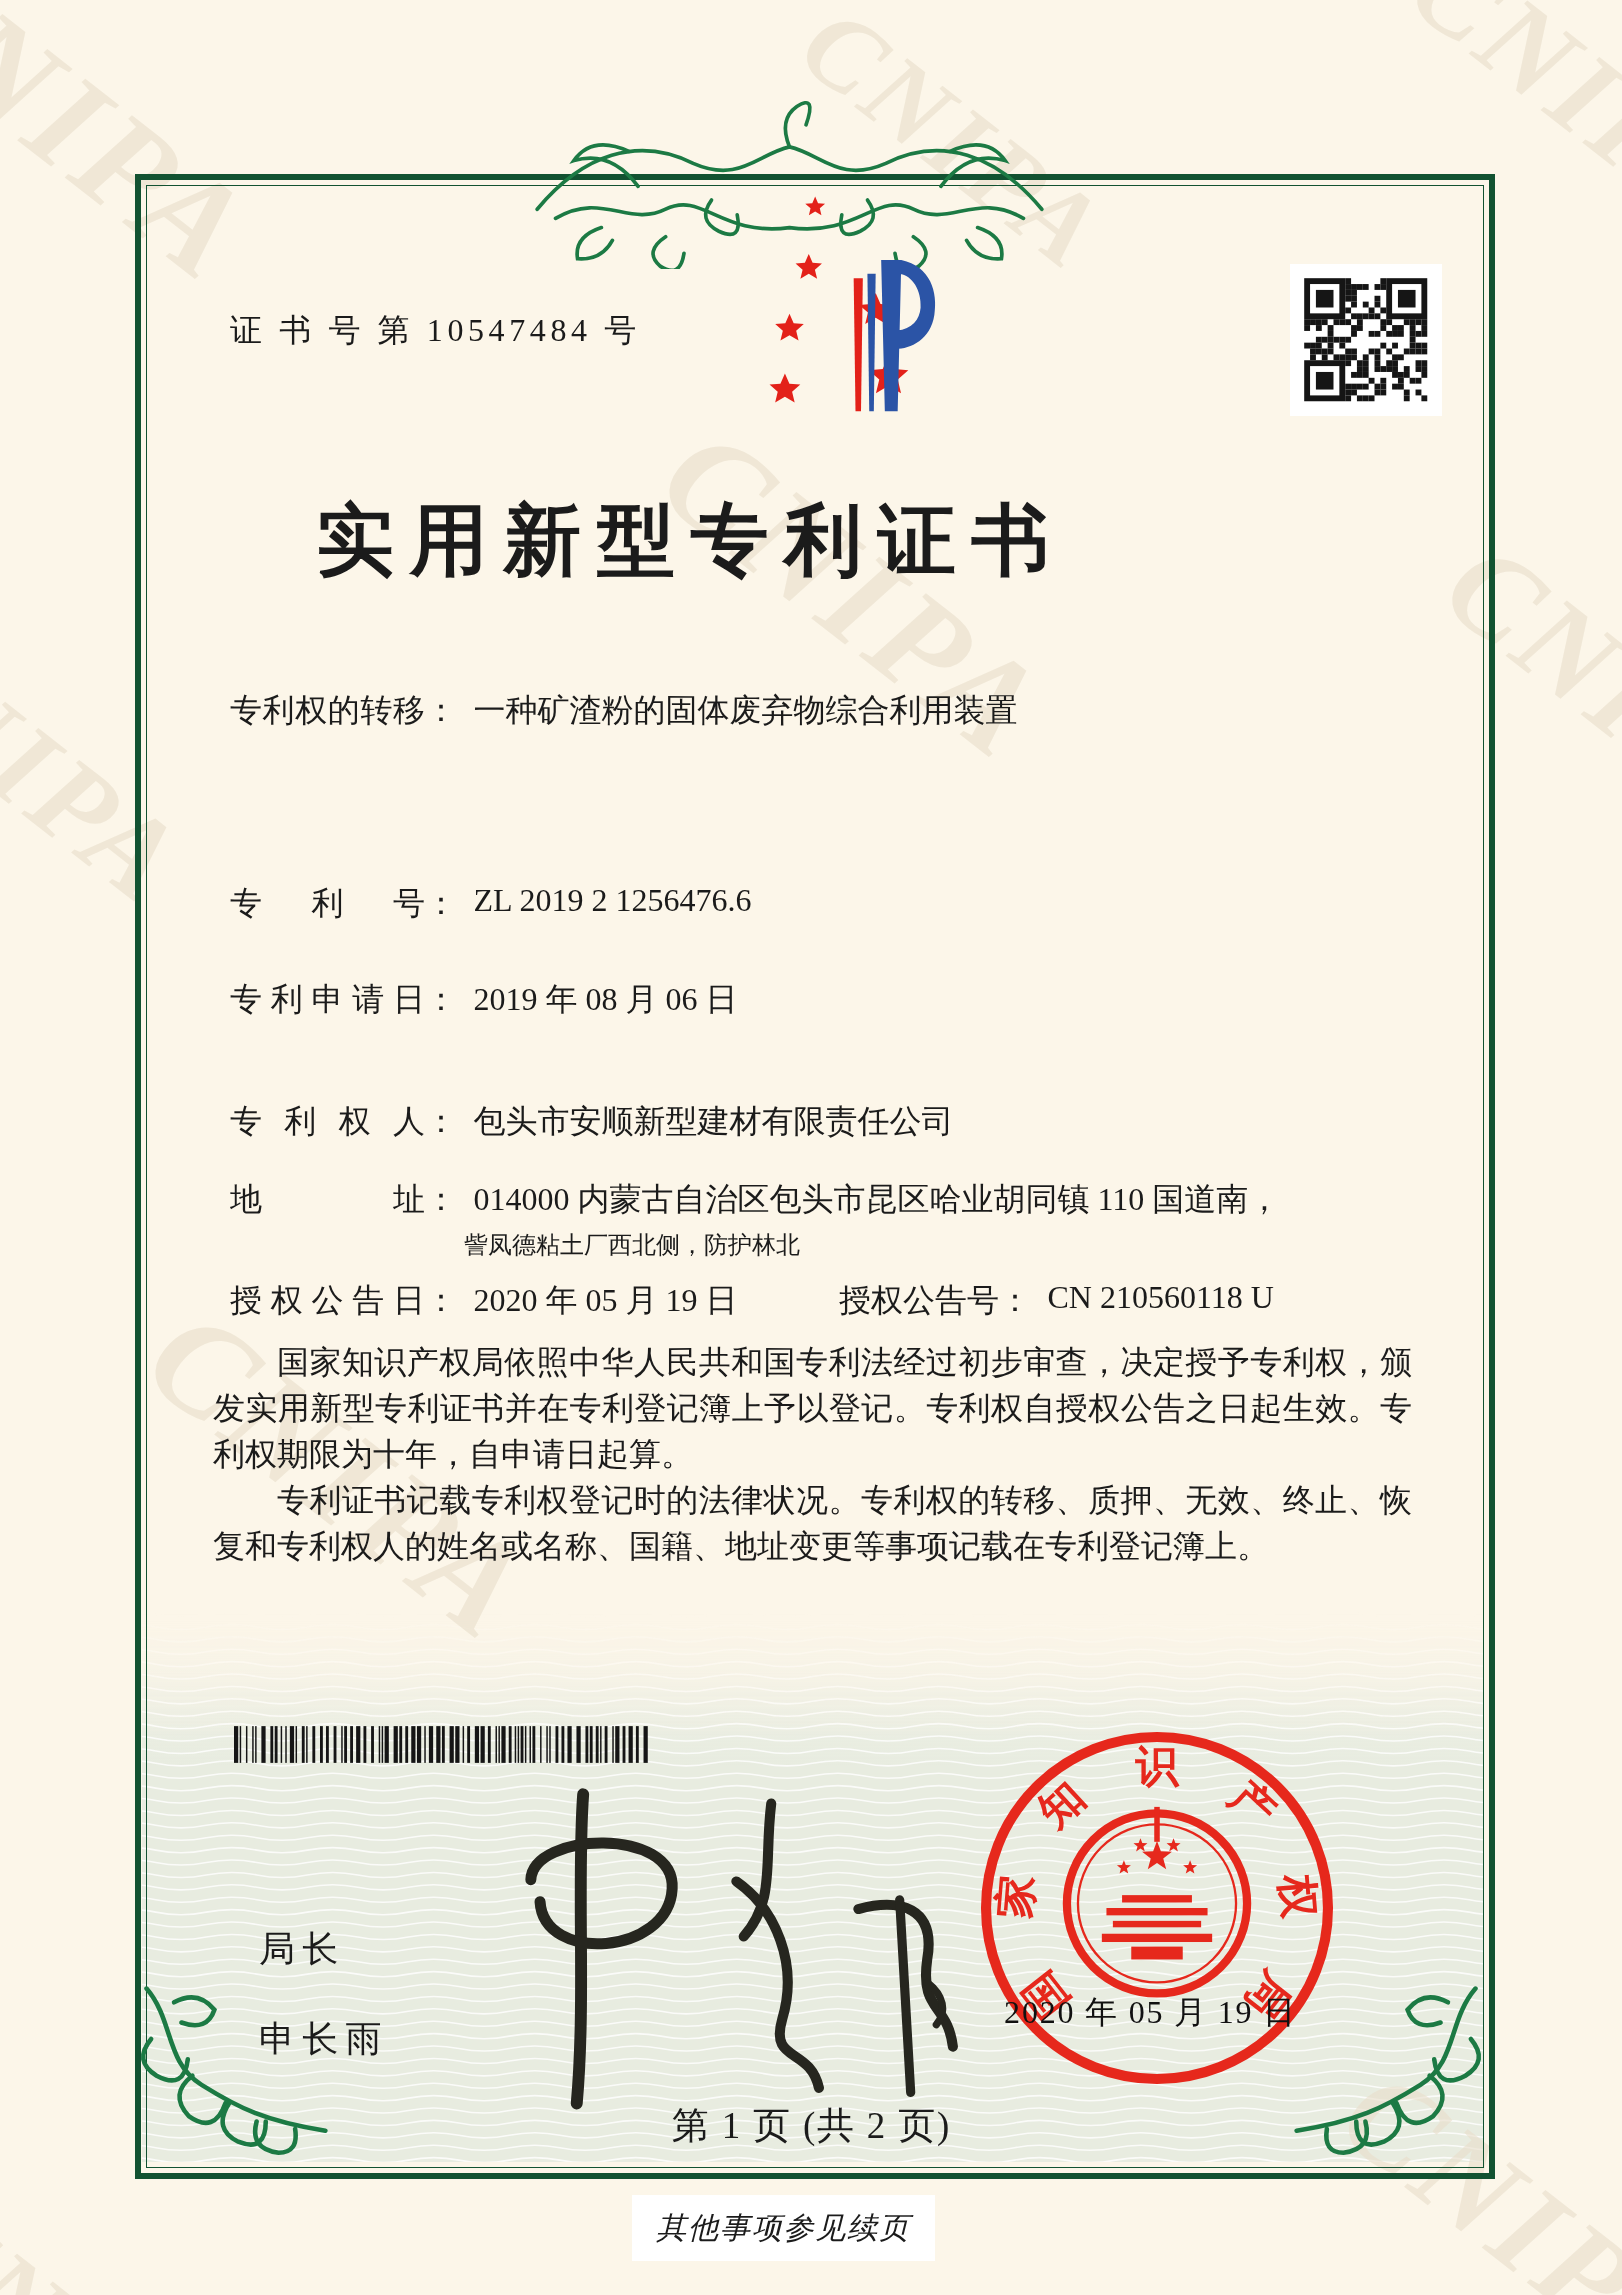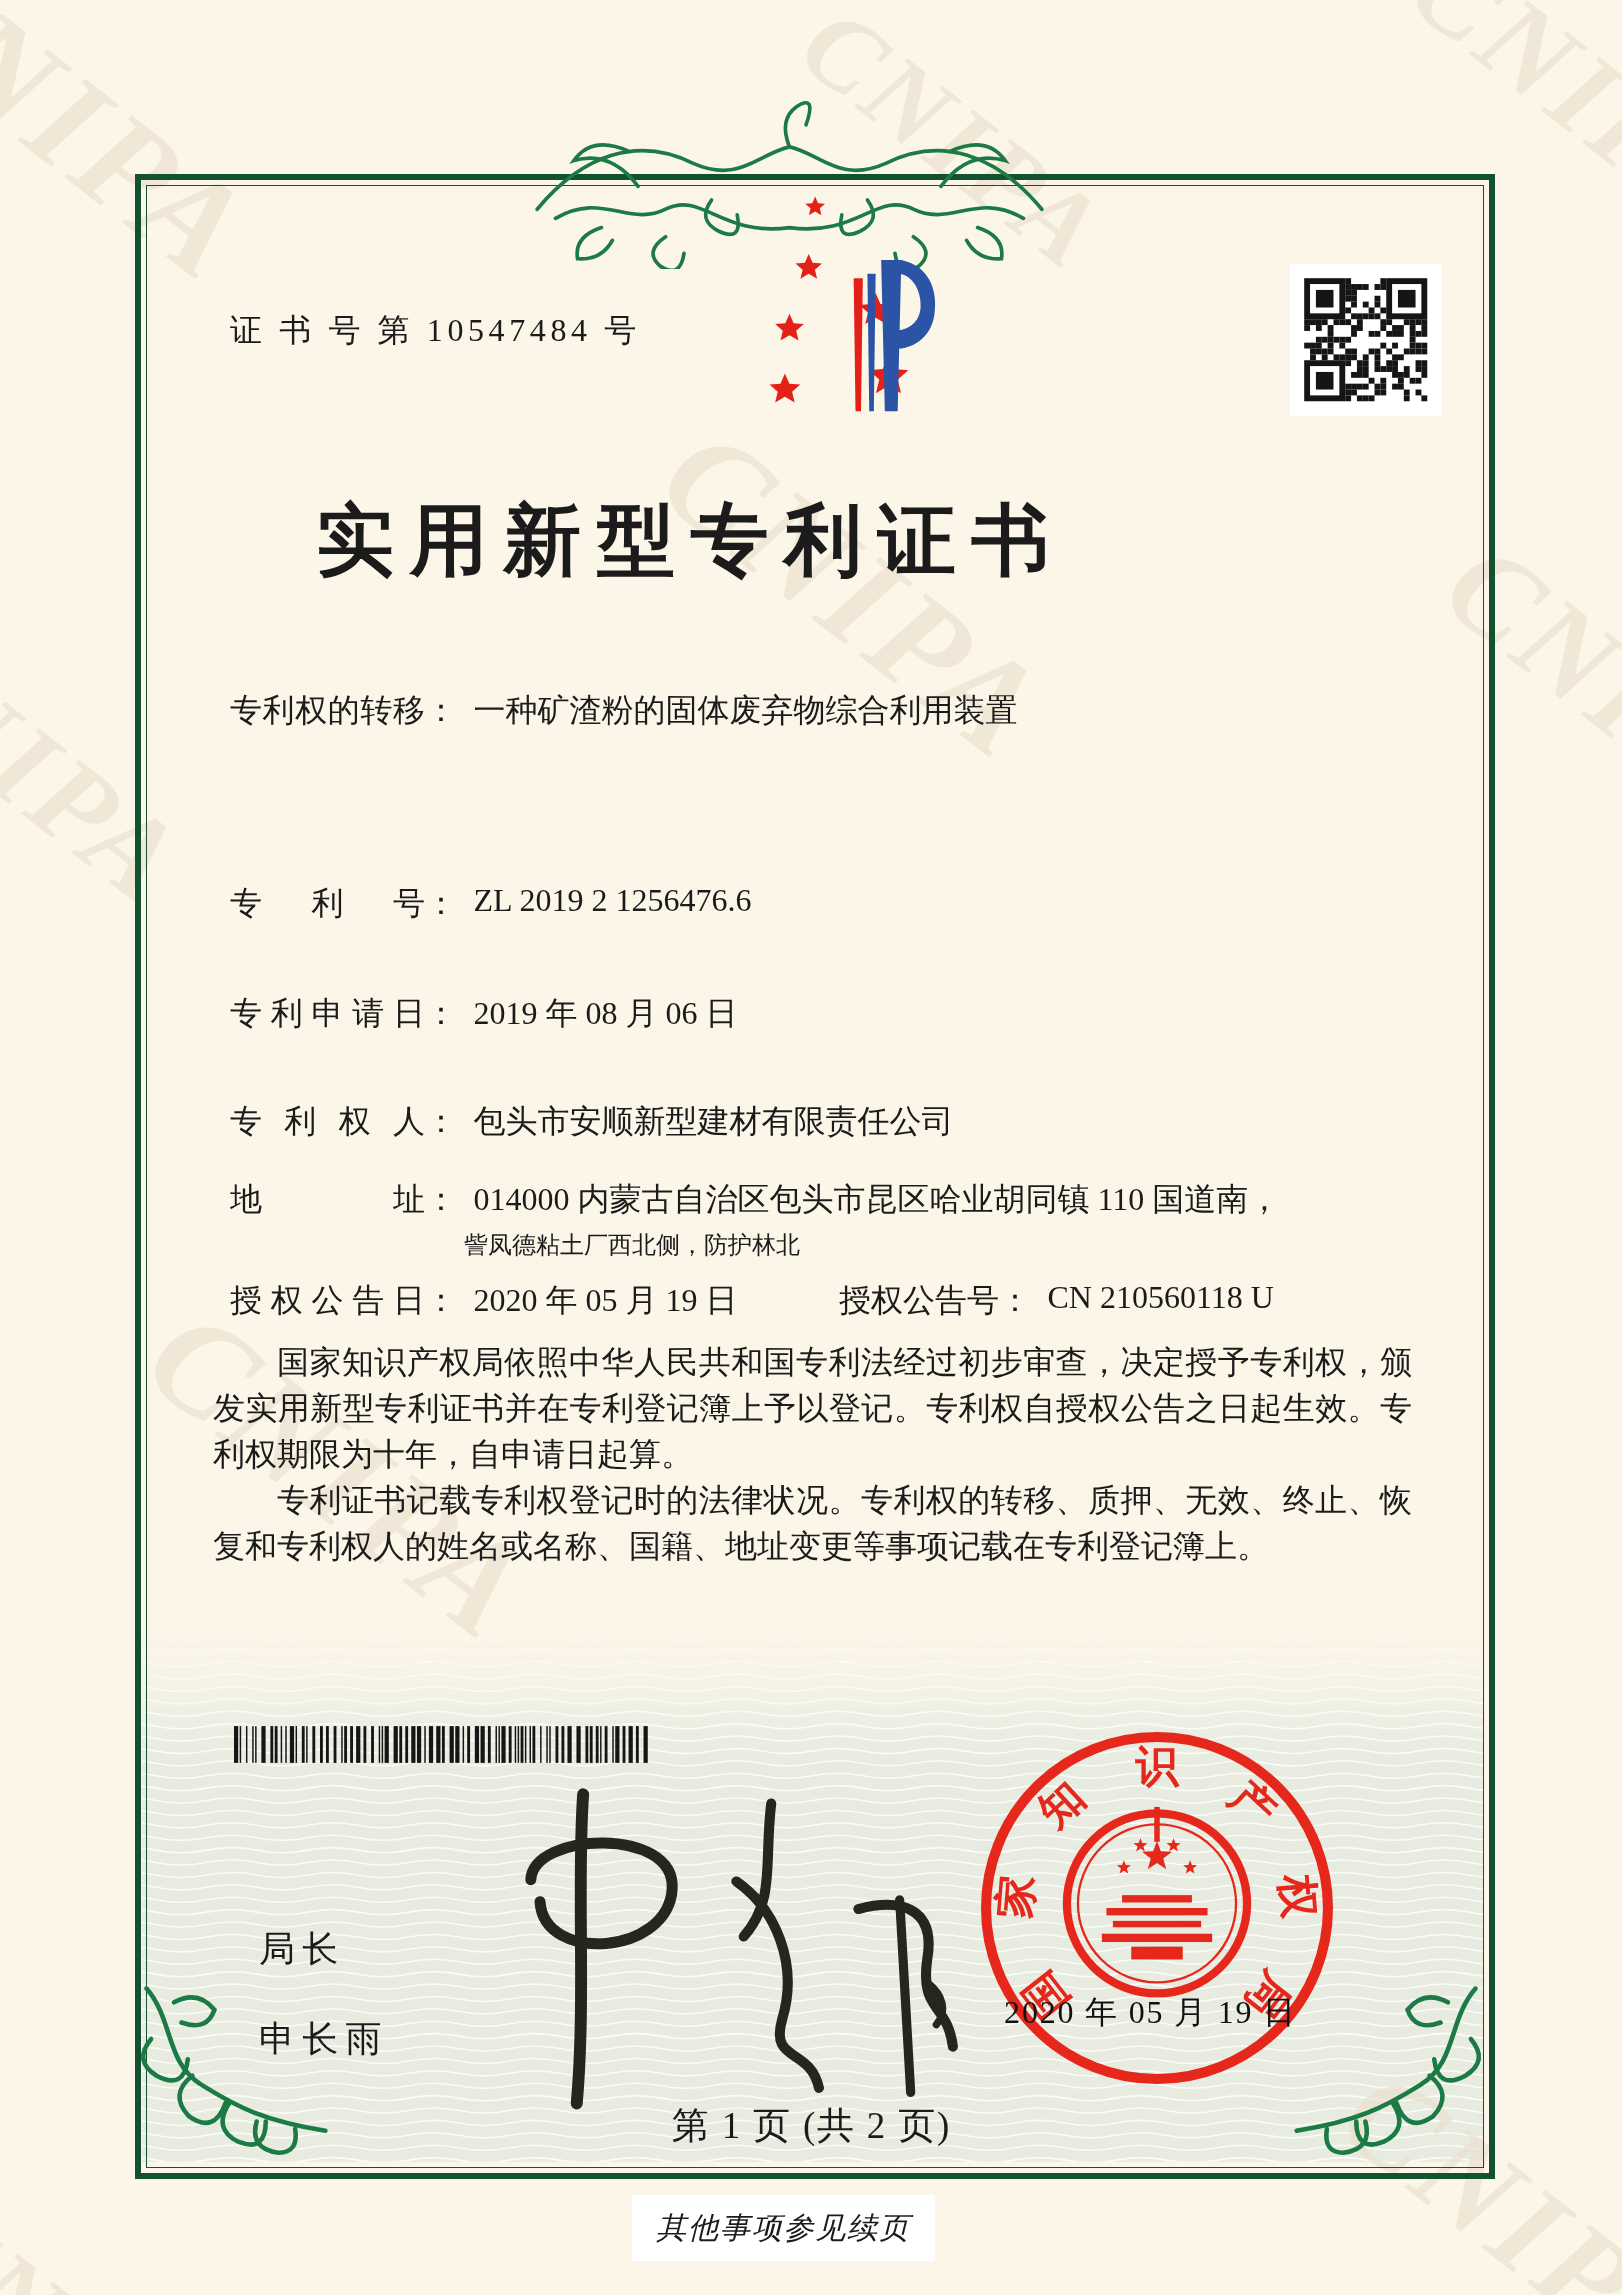--- a/index.html
+++ b/index.html
@@ -340,21 +340,21 @@
   </svg>
 
   <div class="title">实用新型专利证书</div>
 
   <div class="row" style="top:689px;">
     <span class="lab">专利权的转移</span><span class="col">：</span><span class="val">一种矿渣粉的固体废弃物综合利用装置</span>
   </div>
   <div class="row" style="top:882px;">
     <span class="lab">专利号</span><span class="col">：</span><span class="val">ZL 2019 2 1256476.6</span>
   </div>
-  <div class="row" style="top:978px;margin-top:14px;">
+  <div class="row" style="top:978px;">
     <span class="lab">专利申请日</span><span class="col">：</span><span class="val">2019 年 08 月 06 日</span>
   </div>
   <div class="row" style="top:1100px;">
     <span class="lab">专利权人</span><span class="col">：</span><span class="val">包头市安顺新型建材有限责任公司</span>
   </div>
   <div class="row" style="top:1178px;">
     <span class="lab">地址</span><span class="col">：</span><span class="val">014000 内蒙古自治区包头市昆区哈业胡同镇 110 国道南，</span>
   </div>
   <div class="val2" style="top:1229px;">訾凤德粘土厂西北侧，防护林北</div>
   <div class="row" style="top:1279px;width:1194px;">

